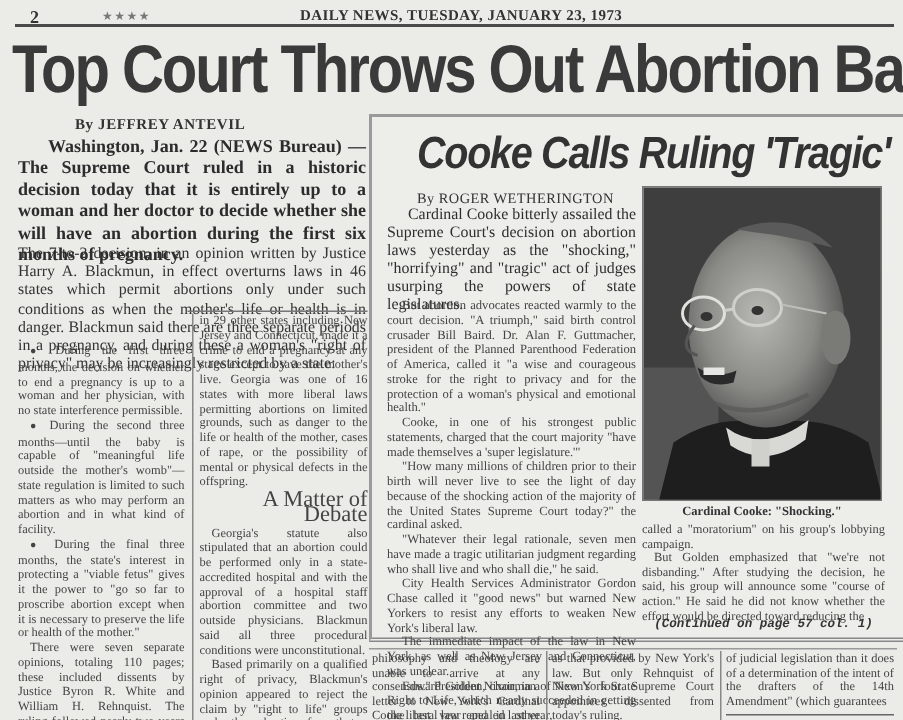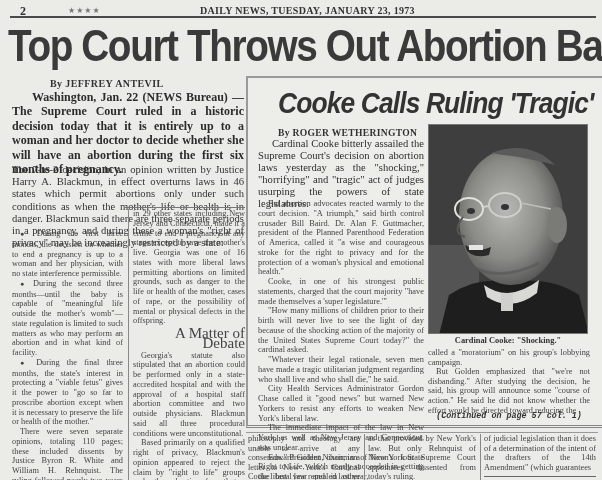--- a/index.html
+++ b/index.html
@@ -30,21 +30,21 @@
   .col-a { left:12px; top:229px; width:111px; }
   .col-b { left:128px; top:209px; width:117px; border-left:1px solid #888; padding-left:4px; }
   .col-b .sub { text-align:right; font-weight:normal; font-size:15px; margin:3px 0 2px; text-indent:0; }
   .rule-b-top { position:absolute; left:125px; top:207px; width:120px; border-top:1px solid #777; }
 
   
   .box { position:absolute; left:246px; top:76px; width:379px; height:352px; border:2px solid #9a9a9a; border-bottom:3px double #888; background:#ededea; }
   .box-head { position:absolute; left:30px; top:6px; width:340px;
     font-family:"Liberation Sans", "DejaVu Sans", sans-serif; font-weight:bold; font-style:italic;
     font-size:30px; line-height:38px; color:#333; letter-spacing:-1px; transform:scaleX(0.88); transform-origin:left center; white-space:nowrap; }
-  .byline-r { position:absolute; left:30px; top:49px; font-size:9.6px; font-weight:bold; color:#333; letter-spacing:.3px; }
+  .byline-r { position:absolute; left:30px; top:49px; font-size:9.6px; font-weight:normal; color:#333; letter-spacing:.3px; }
   .box-lede { position:absolute; left:10px; top:60px; width:166px; font-size:10.6px; line-height:11.9px; color:#2e2e2e; text-align:justify; }
   .box-col { position:absolute; left:10px; top:121px; width:166px; font-size:8.4px; line-height:9.75px; color:#444; text-align:justify; }
   .box-col p { text-indent:10px; }
   .box-col .sub { text-align:center; font-family:"Liberation Sans", "DejaVu Sans", sans-serif; font-weight:bold; font-size:10.5px; color:#333; margin:2px 0 3px; text-indent:0; }
 
   .photo { position:absolute; left:180px; top:46px; width:160px; height:210px; border:1px solid #777; overflow:hidden;
     background:linear-gradient(160deg,#5a5a5a 0%,#3c3c3c 45%,#262626 100%); }
   .photo svg { position:absolute; left:0; top:0; }
   .caption { position:absolute; left:180px; top:258px; width:160px; text-align:center; font-size:8.4px; font-weight:bold; color:#333; }
   .box-col2 { position:absolute; left:180px; top:270px; width:162px; font-size:8.3px; line-height:9.6px; color:#444; text-align:justify; }

